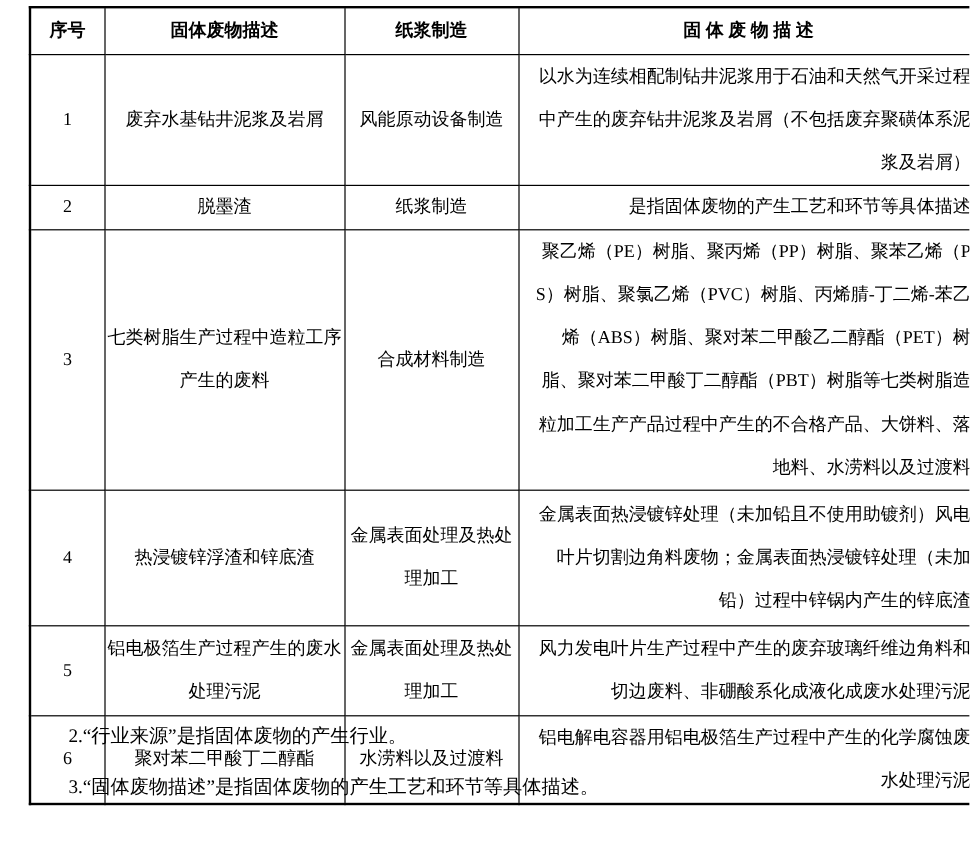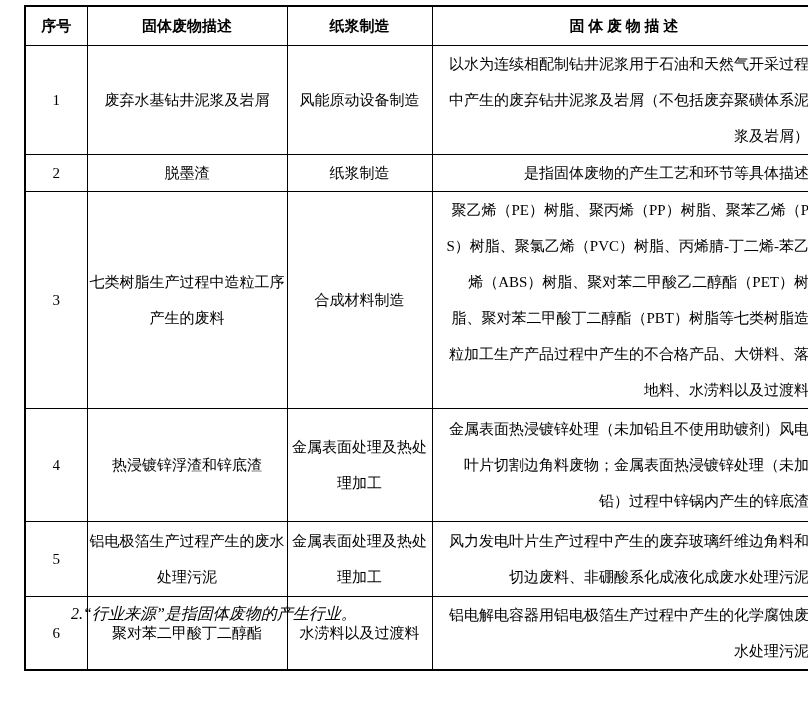--- a/index.html
+++ b/index.html
@@ -63,22 +63,21 @@
     top: 604px;
     width: 770px;
     font-size: 16px;
   }
   .note-line {
     line-height: 20px;
     margin-bottom: 23px;
     white-space: nowrap;
   }
   .note-line.indented {
-    margin-left: 43px;
-    font-style: italic;
+    margin-left: 29px;
   }
 </style>
 </head>
 <body>
 
 <div class="page">
 
   <table class="waste-table">
     <colgroup>
       <col style="width:62px">
@@ -129,15 +128,16 @@
         <td class="cell-no">6</td>
         <td class="cell-name">聚对苯二甲酸丁二醇酯</td>
         <td class="cell-industry">水涝料以及过渡料</td>
         <td class="cell-desc">铝电解电容器用铝电极箔生产过程中产生的化学腐蚀废水处理污泥</td>
       </tr>
     </tbody>
   </table>
 
   <div class="notes">
     <div class="note-line indented"><span>2.“行业来源”是指固体废物的产生行业。</span></div>
+    <div class="note-line indented"><span>3.“固体废物描述”是指固体废物的产生工艺和环节等具体描述。</span></div>
   </div>
 
 </div>
 
 </body></html>

